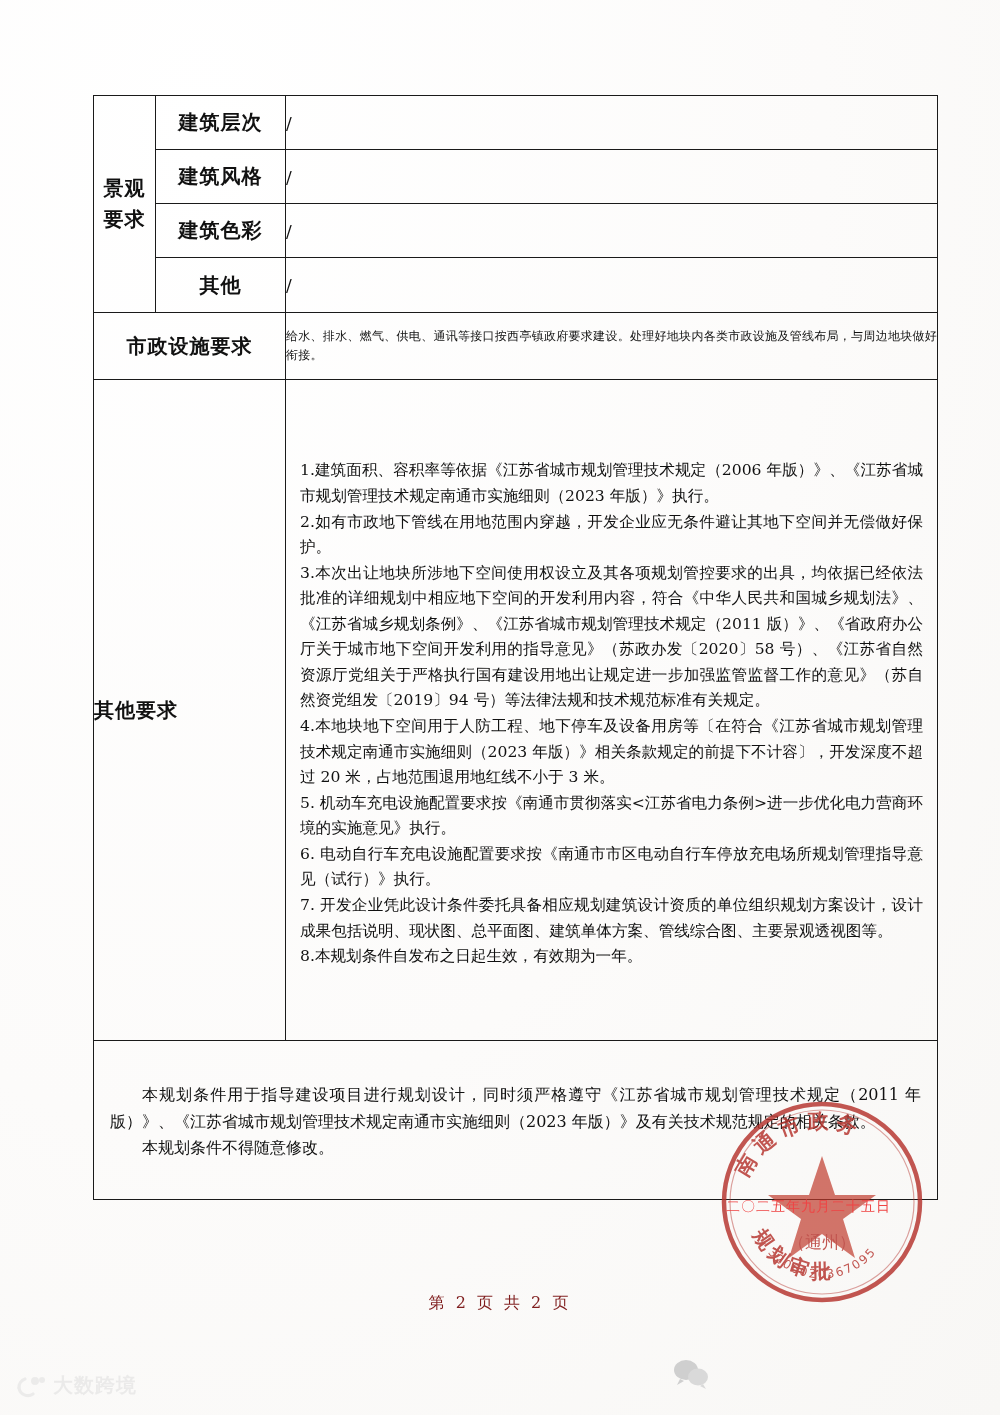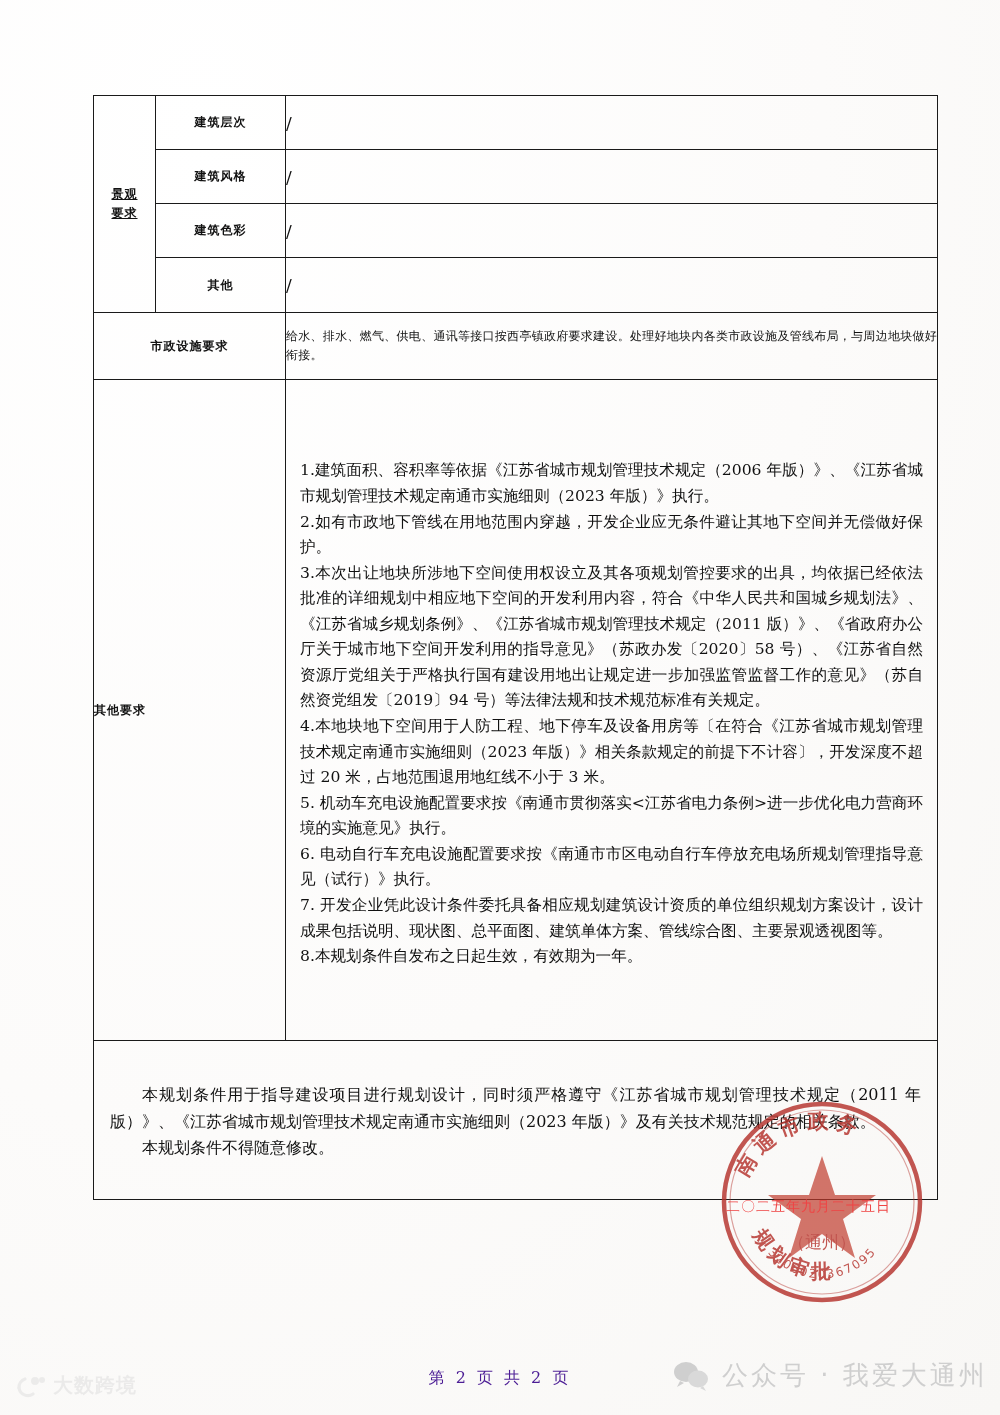--- a/index.html
+++ b/index.html
@@ -39,25 +39,25 @@
     border: 1.6px solid #1a1a1a;
     padding: 0;
     vertical-align: middle;
     background: transparent;
   }
 
   .lbl {
     text-align: center;
     font-weight: 700;
     letter-spacing: 1px;
-    font-size: 12px;
+    font-size: 20px;
     line-height: 1.55;
     font-family: "DejaVu Sans", "Liberation Sans", sans-serif;
   }
-  .lbl-vert { width: 62px; text-decoration: underline; }
+  .lbl-vert { width: 62px; }
   .lbl-mid  { width: 130px; }
 
   .val {
     padding: 6px 10px 6px 12px;
     font-size: 16px;
     text-align: left;
   }
   .slash {
     font-size: 17px;
     font-family: "DejaVu Serif", "Liberation Serif", serif;
@@ -115,25 +115,25 @@
     height: 208px;
     pointer-events: none;
   }
   .seal svg { display: block; }
 
   
   .page-num {
     position: absolute;
     left: 0;
     right: 0;
-    top: 1368px;
+    top: 1293px;
     text-align: center;
     font-size: 16px;
     letter-spacing: 3px;
-    color: #4c1d95;
+    color: #7f1d1d;
     font-family: "DejaVu Serif", "Liberation Serif", serif;
   }
 
   
   .wm-left {
     position: absolute;
     left: 16px;
     top: 1372px;
     display: flex;
     align-items: center;
@@ -272,14 +272,13 @@
   <span class="wm-text">大数跨境</span>
 </div>
 
 <div class="wm-right">
   <svg width="38" height="32" viewBox="0 0 38 32">
     <ellipse cx="14" cy="12" rx="12" ry="10" fill="#cfcfcf"></ellipse>
     <path d="M8 21 L5 27 L12 23 Z" fill="#cfcfcf"></path>
     <ellipse cx="26" cy="19" rx="10" ry="8.5" fill="#d9d9d9"></ellipse>
     <path d="M31 26 L34 31 L28 28 Z" fill="#d9d9d9"></path>
   </svg>
-  <span class="wm-text">公众号 · 我爱大通州</span>
 </div>
 
 </body></html>

